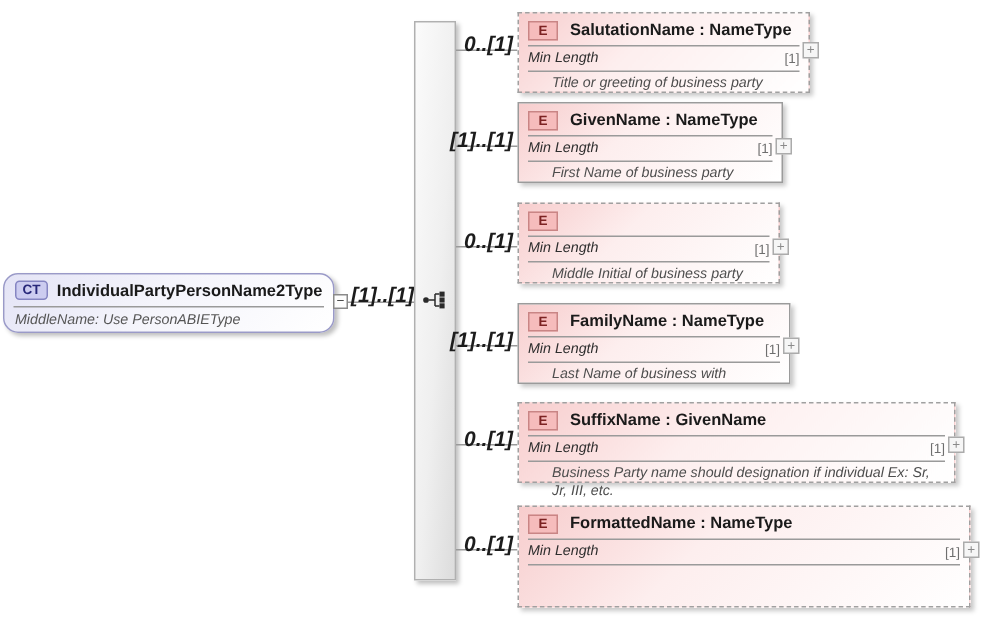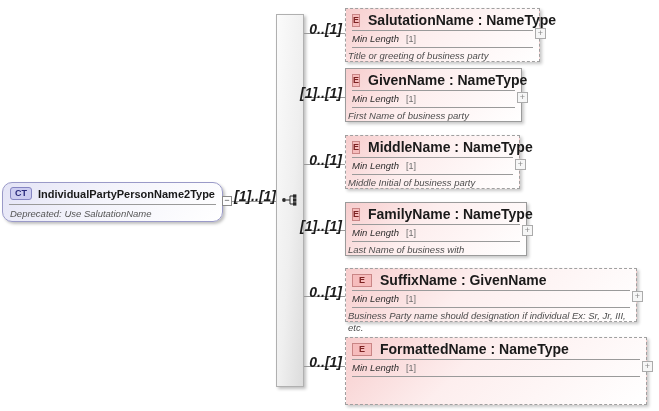--- a/index.html
+++ b/index.html
@@ -64,45 +64,45 @@
   .el-box{
     position:absolute;left:345px;box-sizing:border-box;
     border:1px solid var(--element-border);
     background:linear-gradient(135deg,var(--element-pink) 0%,#fdeeee 40%,#ffffff 100%);
     box-shadow:2px 2px 3px rgba(0,0,0,.22);
   }
   .el-box.optional{border:1px dashed #a0a0a0;}
   .el-header{display:flex;align-items:center;padding:4px 6px 2px 6px;height:14px;}
   .e-badge{width:20px;height:13px;border:1px solid var(--badge-e-border);
     background:var(--badge-e-bg);color:var(--badge-e-text);margin-right:8px;}
-  .el-title{font-size:14px;font-weight:bold;color:#1a1a1a;white-space:nowrap;}
-  .el-facet{display:flex;align-items:center;padding:1px 6px;height:13px;}
+  .el-title{font-size:11px;font-weight:bold;color:#1a1a1a;white-space:nowrap;}
+  .el-facet{display:flex;align-items:center;padding:1px 6px;height:13px;justify-content:space-between;}
   .facet-label{font-style:italic;font-size:9.5px;color:#2e2e2e;width:54px;}
   .facet-value{font-size:9px;color:#6e6e6e;}
   .el-desc{font-style:italic;font-size:9.5px;color:var(--desc-text);
-    padding:2px 6px 0 2px;line-height:11.5px;}
+    padding:2px 6px 0 22px;line-height:11.5px;}
 
   .plus-btn{
     position:absolute;width:11px;height:11px;box-sizing:border-box;
     border:1px solid #ababab;background:#f6f6f6;color:#8a8a8a;
     font-size:9px;line-height:8px;text-align:center;cursor:default;
   }
 </style>
 </head>
 <body>
 
 <div id="canvas">
 
   <div class="ct-box">
     <div class="ct-header">
       <span class="badge ct-badge">CT</span>
       <span class="ct-title">IndividualPartyPersonName2Type</span>
     </div>
     <div class="sep"></div>
-    <div class="ct-note">Deprecated: Use SalutationName</div>
+    <div class="ct-note">MiddleName: Use PersonABIEType</div>
   </div>
 
   <div class="toggle">−</div>
 
   <div class="hline" style="left:232px;top:201px;width:44px;"></div>
   <div class="card-label" style="left:234px;top:188px;width:42px;text-align:center;">[1]..[1]</div>
 
   <div class="seq-bar"></div>
   <svg class="seq-icon" viewBox="0 0 20 14">
     <circle cx="3" cy="7" r="1.9" fill="#2a2a2a"></circle>
@@ -159,21 +159,20 @@
       <span class="facet-value">[1]</span>
     </div>
     <div class="sep"></div>
     <div class="el-desc">First Name of business party</div>
   </div>
   <div class="plus-btn" style="left:517px;top:92px;">+</div>
 
   <div class="el-box optional" style="top:135px;width:175px;height:54px;">
     <div class="el-header">
       <span class="badge e-badge">E</span>
-      <span class="el-title">MiddleName : NameType</span>
     </div>
     <div class="sep"></div>
     <div class="el-facet">
       <span class="facet-label">Min Length</span>
       <span class="facet-value">[1]</span>
     </div>
     <div class="sep"></div>
     <div class="el-desc">Middle Initial of business party</div>
   </div>
   <div class="plus-btn" style="left:515px;top:159px;">+</div>

